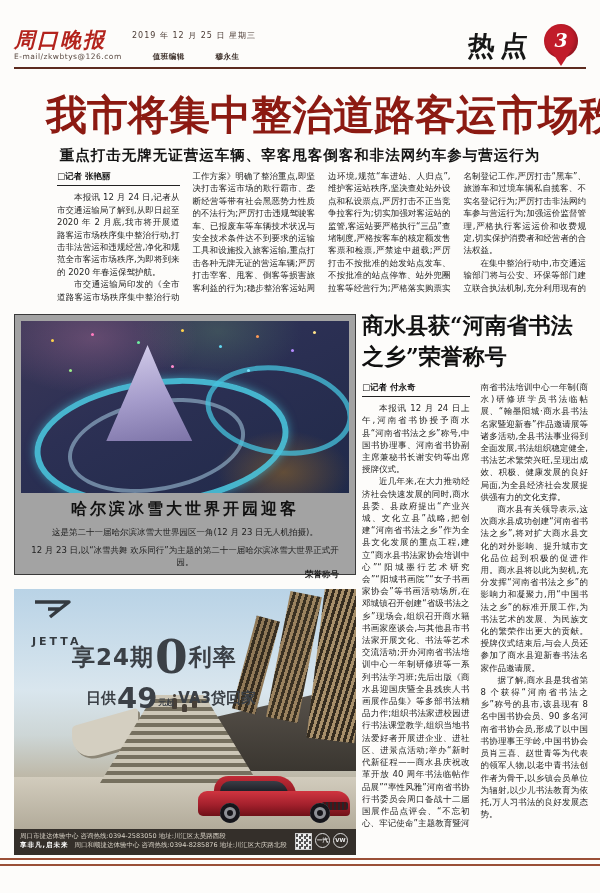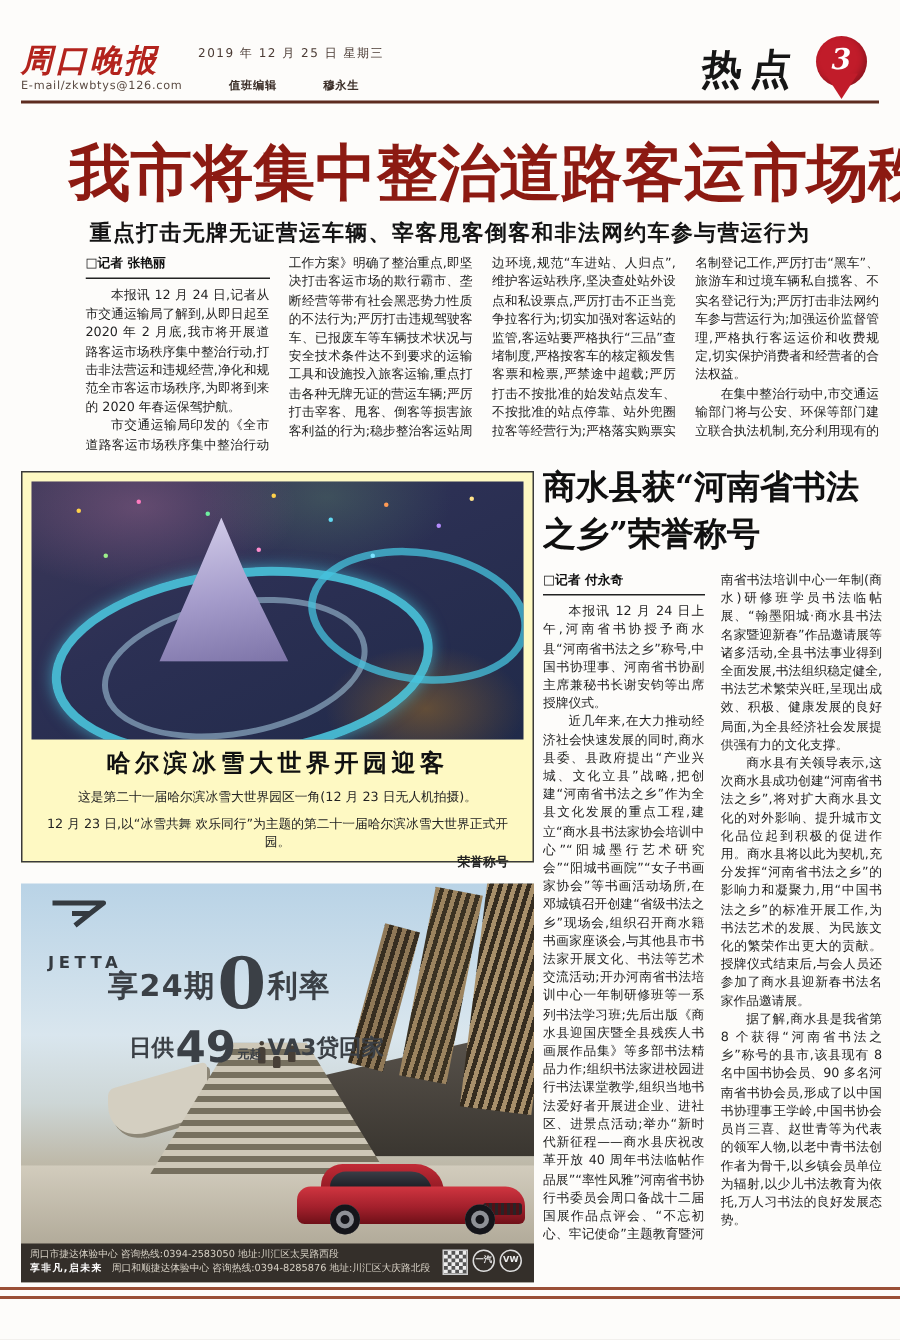--- a/index.html
+++ b/index.html
@@ -30,21 +30,21 @@
   .subheadline{position:absolute;left:0;right:0;top:146px;text-align:center;
                font-weight:bold;font-size:14.5px;color:#141414;letter-spacing:1px;}
   .lead-body{position:absolute;left:14px;right:14px;top:170px;height:134px;overflow:hidden;
              column-count:4;column-gap:13px;font-size:8.5px;line-height:12.4px;text-align:justify;margin-left:43px;}
   .byline{display:block;font-size:8.5px;font-weight:bold;color:#111;
           border-bottom:1px solid #222;padding-bottom:3px;margin-bottom:5px;}
   .lead-body p,.side-body p{margin:0;text-indent:2em;}
 
   
   .photo-box{position:absolute;left:14px;top:314px;width:342px;height:261px;
-             border:1px solid #3a3a3a;background:#fef9c3;box-sizing:border-box;}
+             border:1px solid #3a3a3a;background:#a3a3a3;box-sizing:border-box;}
   .photo{position:relative;margin:6px;height:172px;overflow:hidden;
          background:
            radial-gradient(95px 60px at 80% 88%, rgba(150,105,40,.55), transparent 70%),
            radial-gradient(150px 80px at 22% 10%, rgba(205,125,170,.30), transparent 70%),
            radial-gradient(120px 70px at 60% 6%, rgba(120,200,120,.20), transparent 70%),
            linear-gradient(155deg,#3c3858 0%,#2c3054 42%,#202a49 100%);}
   .ring1{position:absolute;left:4%;top:34%;width:74%;height:66%;border:6px solid rgba(75,205,228,.85);
          border-radius:50%;box-shadow:0 0 10px rgba(75,205,228,.6);transform:rotate(-6deg);}
   .ring2{position:absolute;left:56%;top:26%;width:42%;height:46%;border:5px solid rgba(70,195,222,.75);
          border-radius:50%;transform:rotate(8deg);}
@@ -84,21 +84,21 @@
              clip-path:polygon(34% 0,66% 0,100% 100%,0 100%);
              background:repeating-linear-gradient(#cdc7b7 0 4px,#76705f 4px 8px);}
   .ad .rail{position:absolute;left:58px;bottom:102px;width:66px;height:36px;background:#d4cfc1;
             border-radius:4px 4px 4px 26px;transform:skewY(-16deg);box-shadow:2px 3px 0 #8d8777;}
   .fig{position:absolute;width:5px;height:11px;background:#473f37;border-radius:2px 2px 1px 1px;}
   .fig::before{content:"";position:absolute;top:-4px;left:1px;width:3.4px;height:3.4px;border-radius:50%;background:#473f37;}
   .jetta-logo{position:absolute;left:18px;top:10px;color:#343a40;}
   .jetta-logo .word{font-size:11px;font-weight:900;letter-spacing:3px;margin-top:12px;}
   .offer{position:absolute;left:58px;top:48px;color:#3b4046;display:flex;align-items:center;font-weight:900;}
   .offer .big0{font-size:47px;font-family:"DejaVu Serif",serif;line-height:40px;margin:0 1px;}
-  .offer .t22{font-size:20px;letter-spacing:1px;text-align:center;}
+  .offer .t22{font-size:23px;letter-spacing:1px;text-align:center;}
   .daily{position:absolute;left:72px;top:96px;color:#3b4046;display:flex;align-items:center;font-weight:900;}
   .daily .t15{font-size:15px;}
   .daily .amt{font-size:29px;line-height:26px;margin:0 1px;}
   .daily .unit{font-size:8px;margin-right:4px;align-self:flex-end;padding-bottom:3px;}
   .car{position:absolute;right:6px;bottom:32px;width:152px;height:50px;}
   .car-body{position:absolute;bottom:7px;width:152px;height:25px;border-radius:9px 13px 4px 5px;
             background:linear-gradient(#d03540 0%,#a3202c 55%,#6f1018 100%);}
   .car-cabin{position:absolute;bottom:28px;left:16px;width:82px;height:19px;border-radius:15px 20px 0 0;
              background:linear-gradient(#c12b36,#8d1822);}
   .car-win{position:absolute;bottom:28px;left:22px;width:68px;height:14px;border-radius:12px 16px 0 0;

